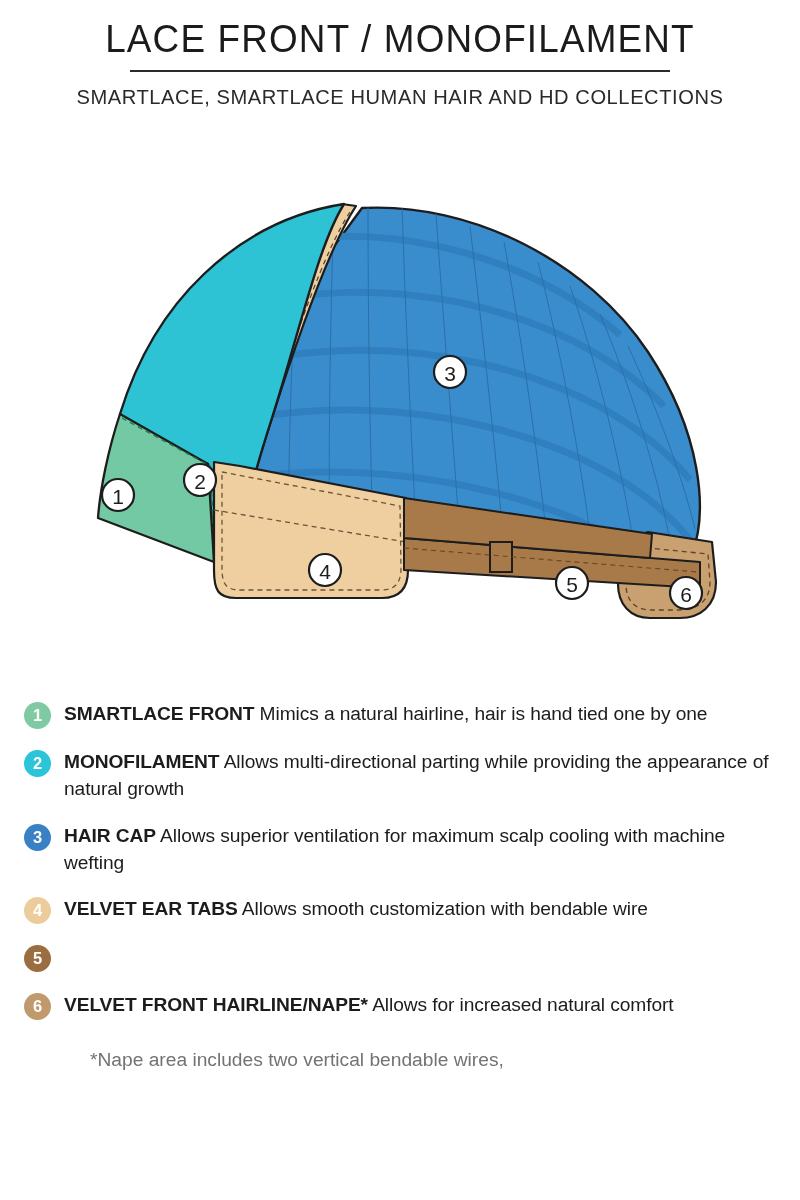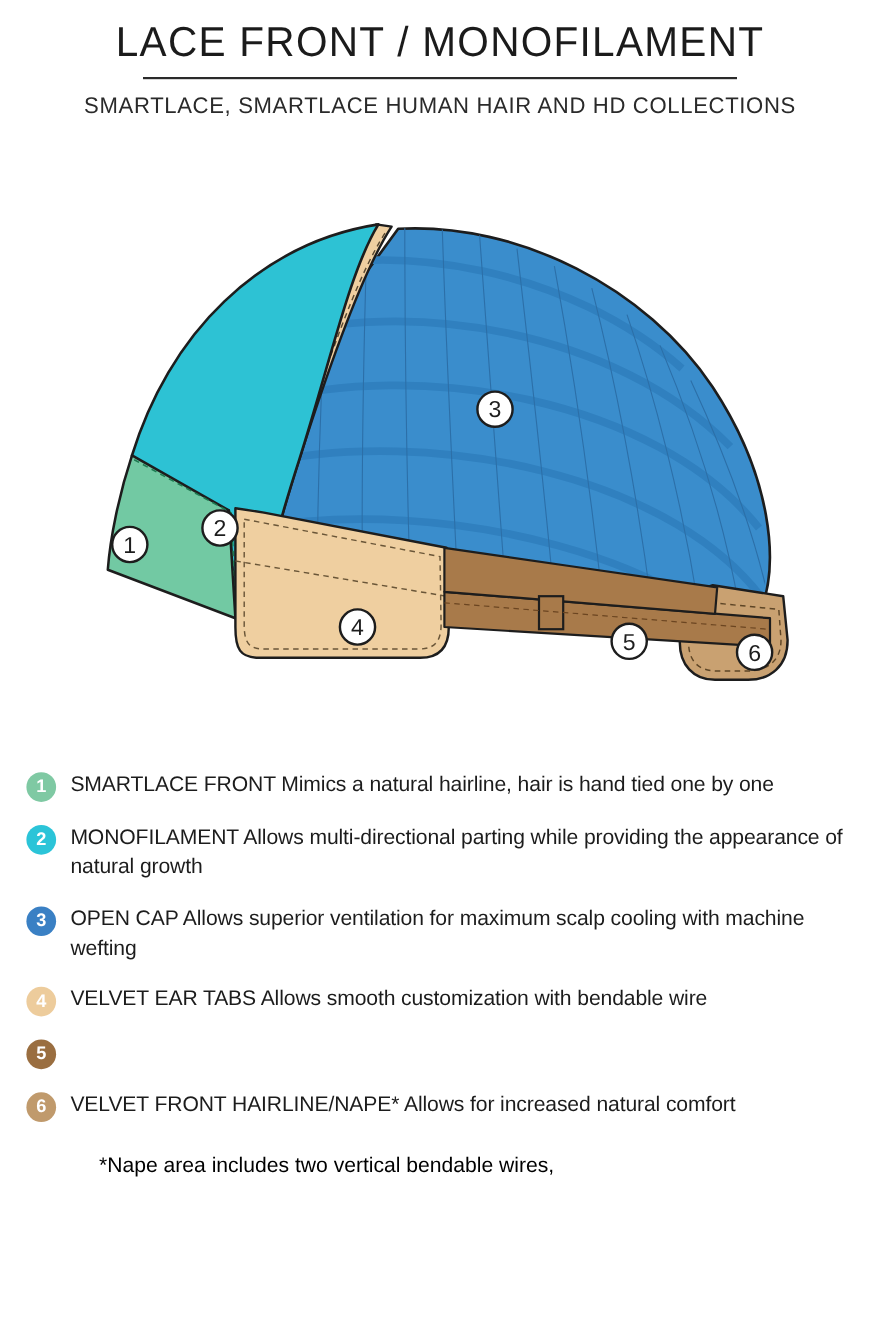--- a/index.html
+++ b/index.html
@@ -88,27 +88,27 @@
     justify-content: center;
     margin-top: 2px;
   }
   .legend-text {
     margin-left: 13px;
     font-size: 19.2px;
     line-height: 1.42;
     color: #1c1c1c;
     letter-spacing: -0.1px;
   }
-  .legend-term { font-weight: 400; }
+  .legend-term { font-weight: 700; }
   .footnote {
     margin-top: 26px;
     margin-left: 66px;
     font-size: 19.2px;
     line-height: 1.48;
-    color: #000000;
+    color: #737373;
   }
   .footnote .fn-line2 { padding-left: 8px; display: block; }
 </style>
 </head>
 <body>
 
 <div class="page">
 
   <div class="header">
     <h1 class="title">LACE FRONT / MONOFILAMENT</h1>
@@ -237,21 +237,21 @@
     <div class="legend-item">
       <div class="badge" style="background-color: rgb(43, 196, 216);">2</div>
       <div class="legend-text">
         <span class="legend-term">MONOFILAMENT</span><span> Allows multi-directional parting while providing the appearance of natural growth</span>
       </div>
     </div>
 
     <div class="legend-item">
       <div class="badge" style="background-color: rgb(58, 128, 196);">3</div>
       <div class="legend-text">
-        <span class="legend-term">OPEN CAP</span><span> Allows superior ventilation for maximum scalp cooling with machine wefting</span>
+        <span class="legend-term">HAIR CAP</span><span> Allows superior ventilation for maximum scalp cooling with machine wefting</span>
       </div>
     </div>
 
     <div class="legend-item">
       <div class="badge" style="background-color: rgb(237, 204, 156);">4</div>
       <div class="legend-text">
         <span class="legend-term">VELVET EAR TABS</span><span> Allows smooth customization with bendable wire</span>
       </div>
     </div>
 

